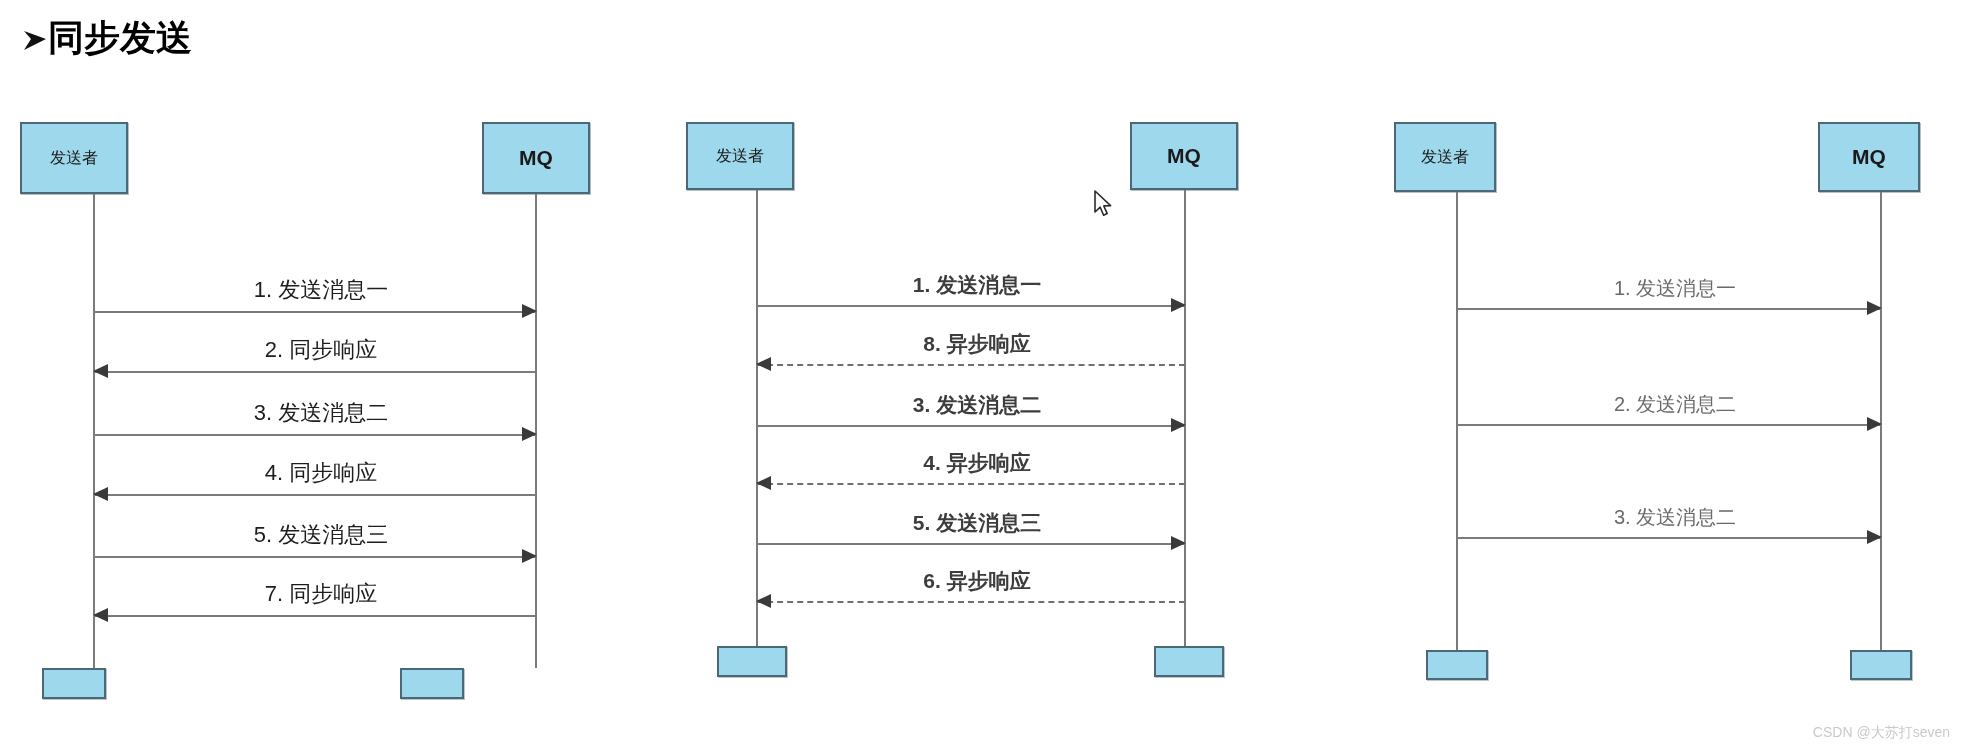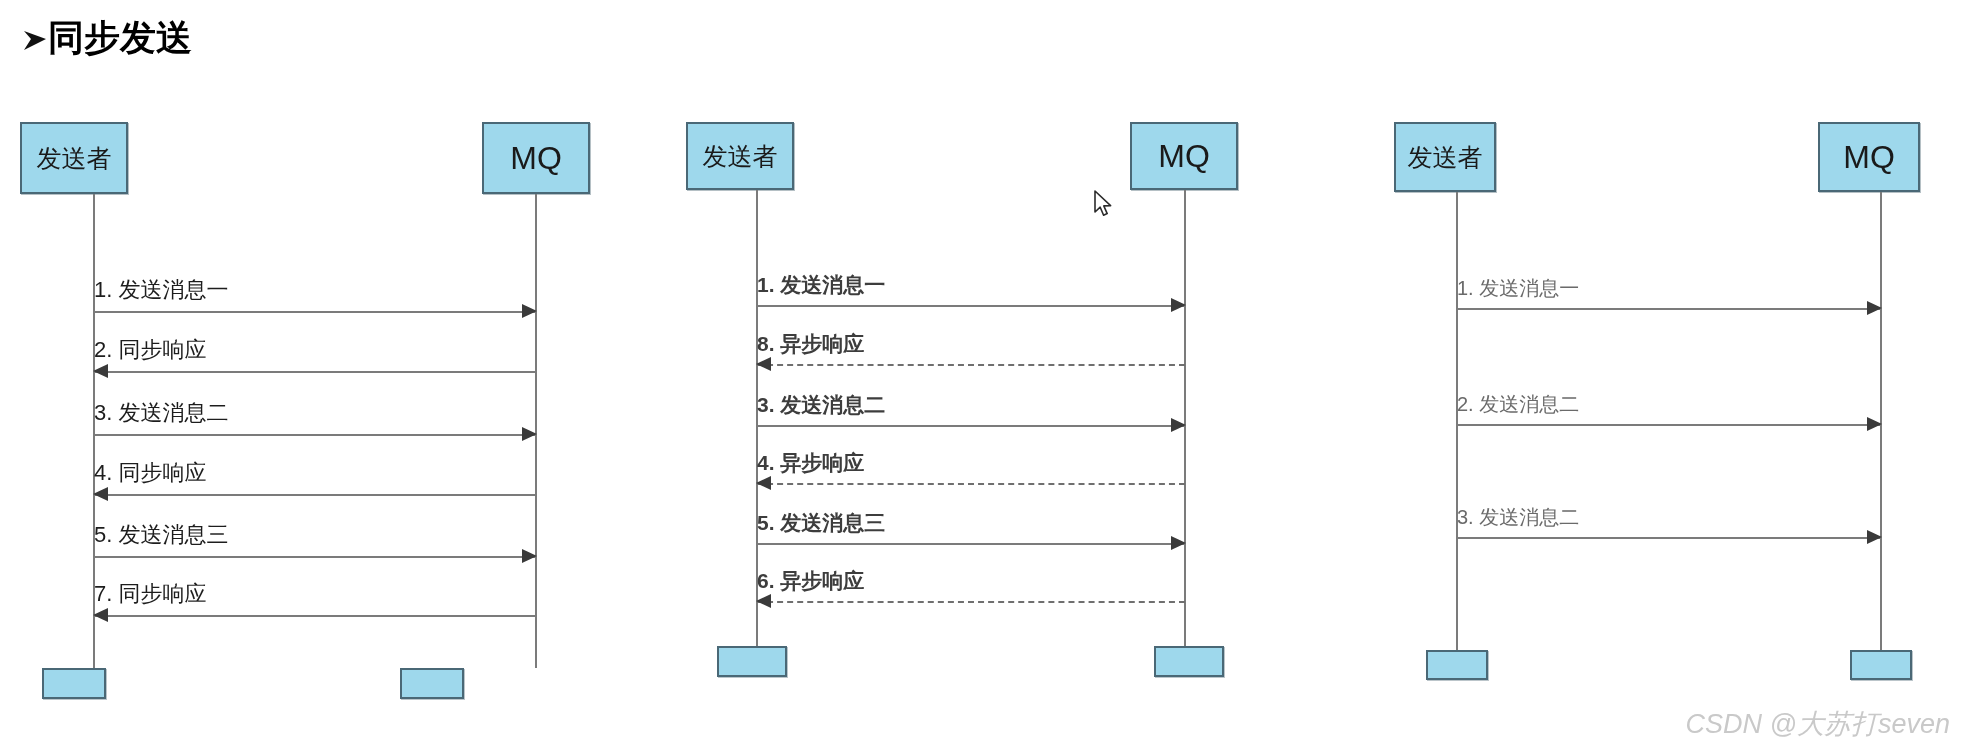--- a/index.html
+++ b/index.html
@@ -62,25 +62,25 @@
   .actor-box {
     position: absolute;
     box-sizing: border-box;
     background: #9ed8ec;
     border: 2px solid #4a6876;
     box-shadow: 1px 1px 0 0 rgba(120,140,150,0.55);
     display: flex;
     align-items: center;
     justify-content: center;
     color: #1a1a1a;
-    font-size: 25px;
+    font-size: 16px;
     font-weight: 400;
     white-space: nowrap;
   }
-  .actor-box.latin { font-size: 32px; }
+  .actor-box.latin { font-size: 21px; font-weight: bold; }
 
   
   .lifeline {
     position: absolute;
     width: 2px;
     background: #7b7b7b;
   }
 
   
   .foot-box {
@@ -120,23 +120,24 @@
     border-left: 15px solid #3a3a3a;
   }
   .msg.to-left .msg-head {
     left: -1px;
     border-top: 7px solid transparent;
     border-bottom: 7px solid transparent;
     border-right: 15px solid #3a3a3a;
   }
   .msg-label {
     position: absolute;
-    left: 0;
+    left: 12px;
     right: 0;
     bottom: 6px;
+    text-align: center;
     color: #2b2b2b;
     font-size: 21px;
     font-weight: 700;
     white-space: nowrap;
   }
   #panel-sync .msg-label { font-weight: 400; color: #1d1d1d; font-size: 22px; }
   #panel-oneway .msg-label { color: #6a6a6a; font-weight: 400; font-size: 20px; }
   #panel-async .msg-label { color: #3d3d3d; font-size: 21px; }
 
   
@@ -146,23 +147,22 @@
     height: 30px;
     pointer-events: none;
   }
 
   
   .watermark {
     position: absolute;
     right: 20px;
     bottom: 10px;
     color: #c9c9c9;
-    font-size: 27px;
+    font-size: 14px;
     white-space: nowrap;
-    font-style: italic;
   }
 </style>
 </head>
 <body>
 
 <div class="canvas">
 
   <div class="panel" id="panel-sync">
 
     <div class="panel-title">

